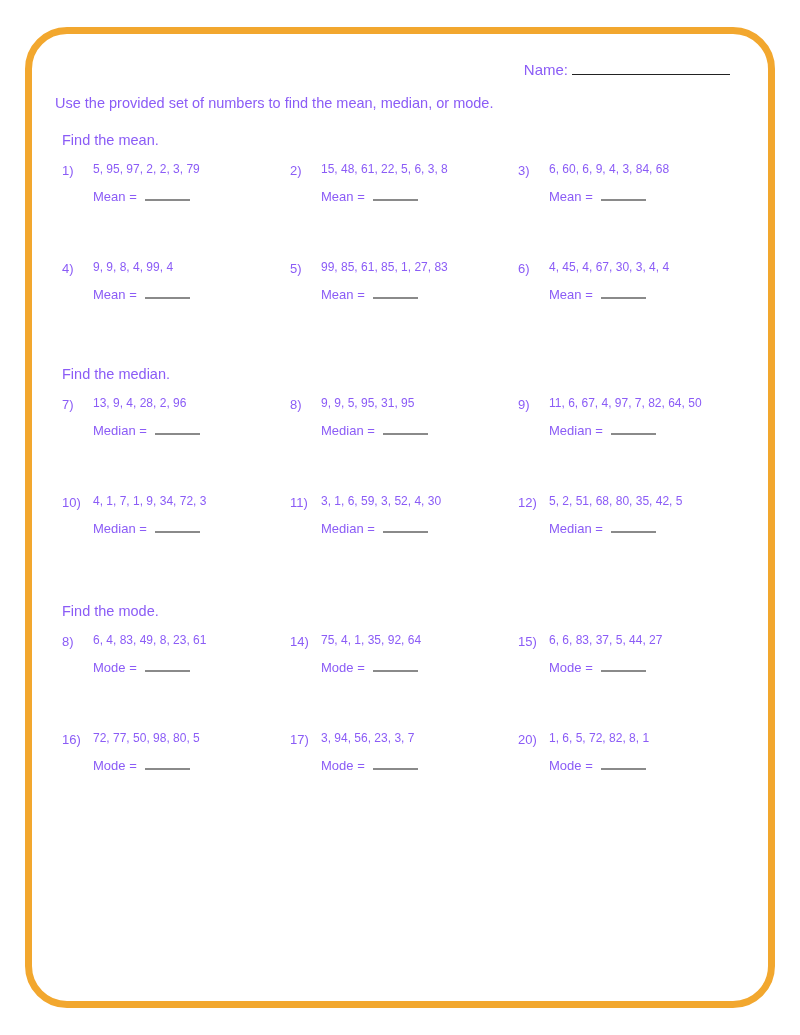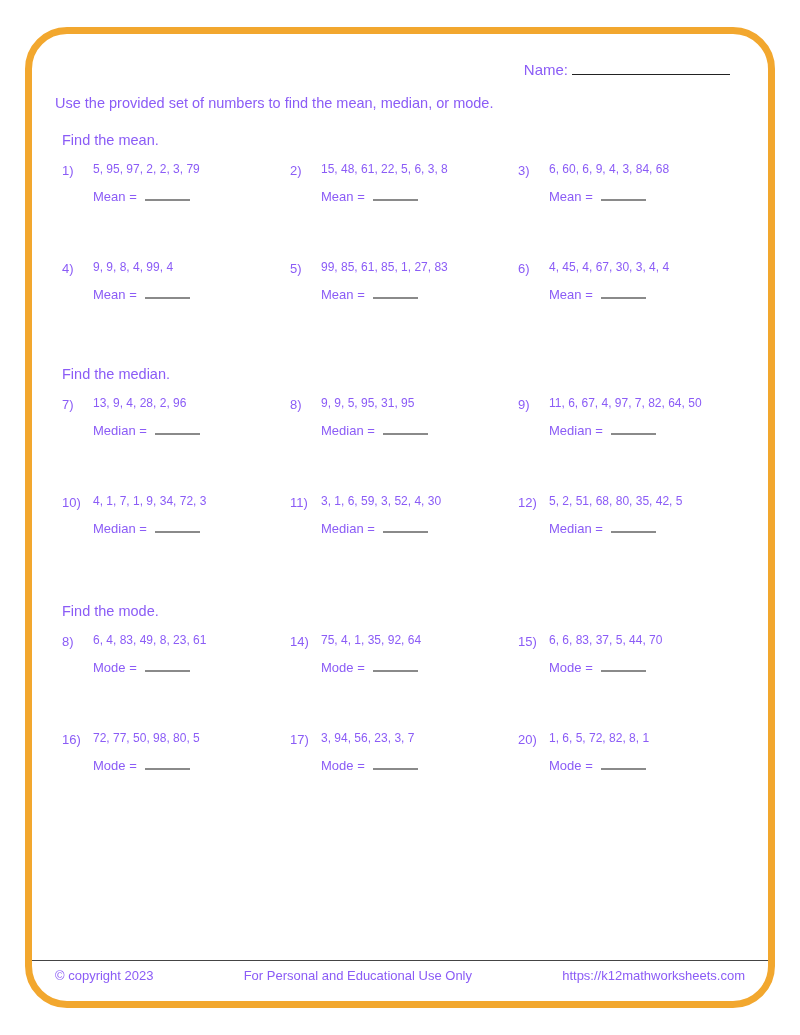--- a/index.html
+++ b/index.html
@@ -248,21 +248,21 @@
       <div class="problem">
         <span class="pnum">14)</span>
         <div>
           <div class="pnumbers">75, 4, 1, 35, 92, 64</div>
           <div class="panswer"><span>Mode =</span><span class="answer-blank"></span></div>
         </div>
       </div>
       <div class="problem">
         <span class="pnum">15)</span>
         <div>
-          <div class="pnumbers">6, 6, 83, 37, 5, 44, 70</div>
+          <div class="pnumbers">6, 6, 83, 37, 5, 44, 27</div>
           <div class="panswer"><span>Mode =</span><span class="answer-blank"></span></div>
         </div>
       </div>
     </div>
 
     <div class="prow row-second">
       <div class="problem">
         <span class="pnum">16)</span>
         <div>
           <div class="pnumbers">72, 77, 50, 98, 80, 5</div>
@@ -279,21 +279,13 @@
       <div class="problem">
         <span class="pnum">20)</span>
         <div>
           <div class="pnumbers">1, 6, 5, 72, 82, 8, 1</div>
           <div class="panswer"><span>Mode =</span><span class="answer-blank"></span></div>
         </div>
       </div>
     </div>
   </div>
 
-  <div class="footer">
-    <hr class="footer-line">
-    <div class="footer-row">
-      <span>© copyright 2023</span>
-      <span class="footer-center">For Personal and Educational Use Only</span>
-      <span class="footer-right">https://k12mathworksheets.com</span>
-    </div>
-  </div>
 </div>
 
 </body></html>

